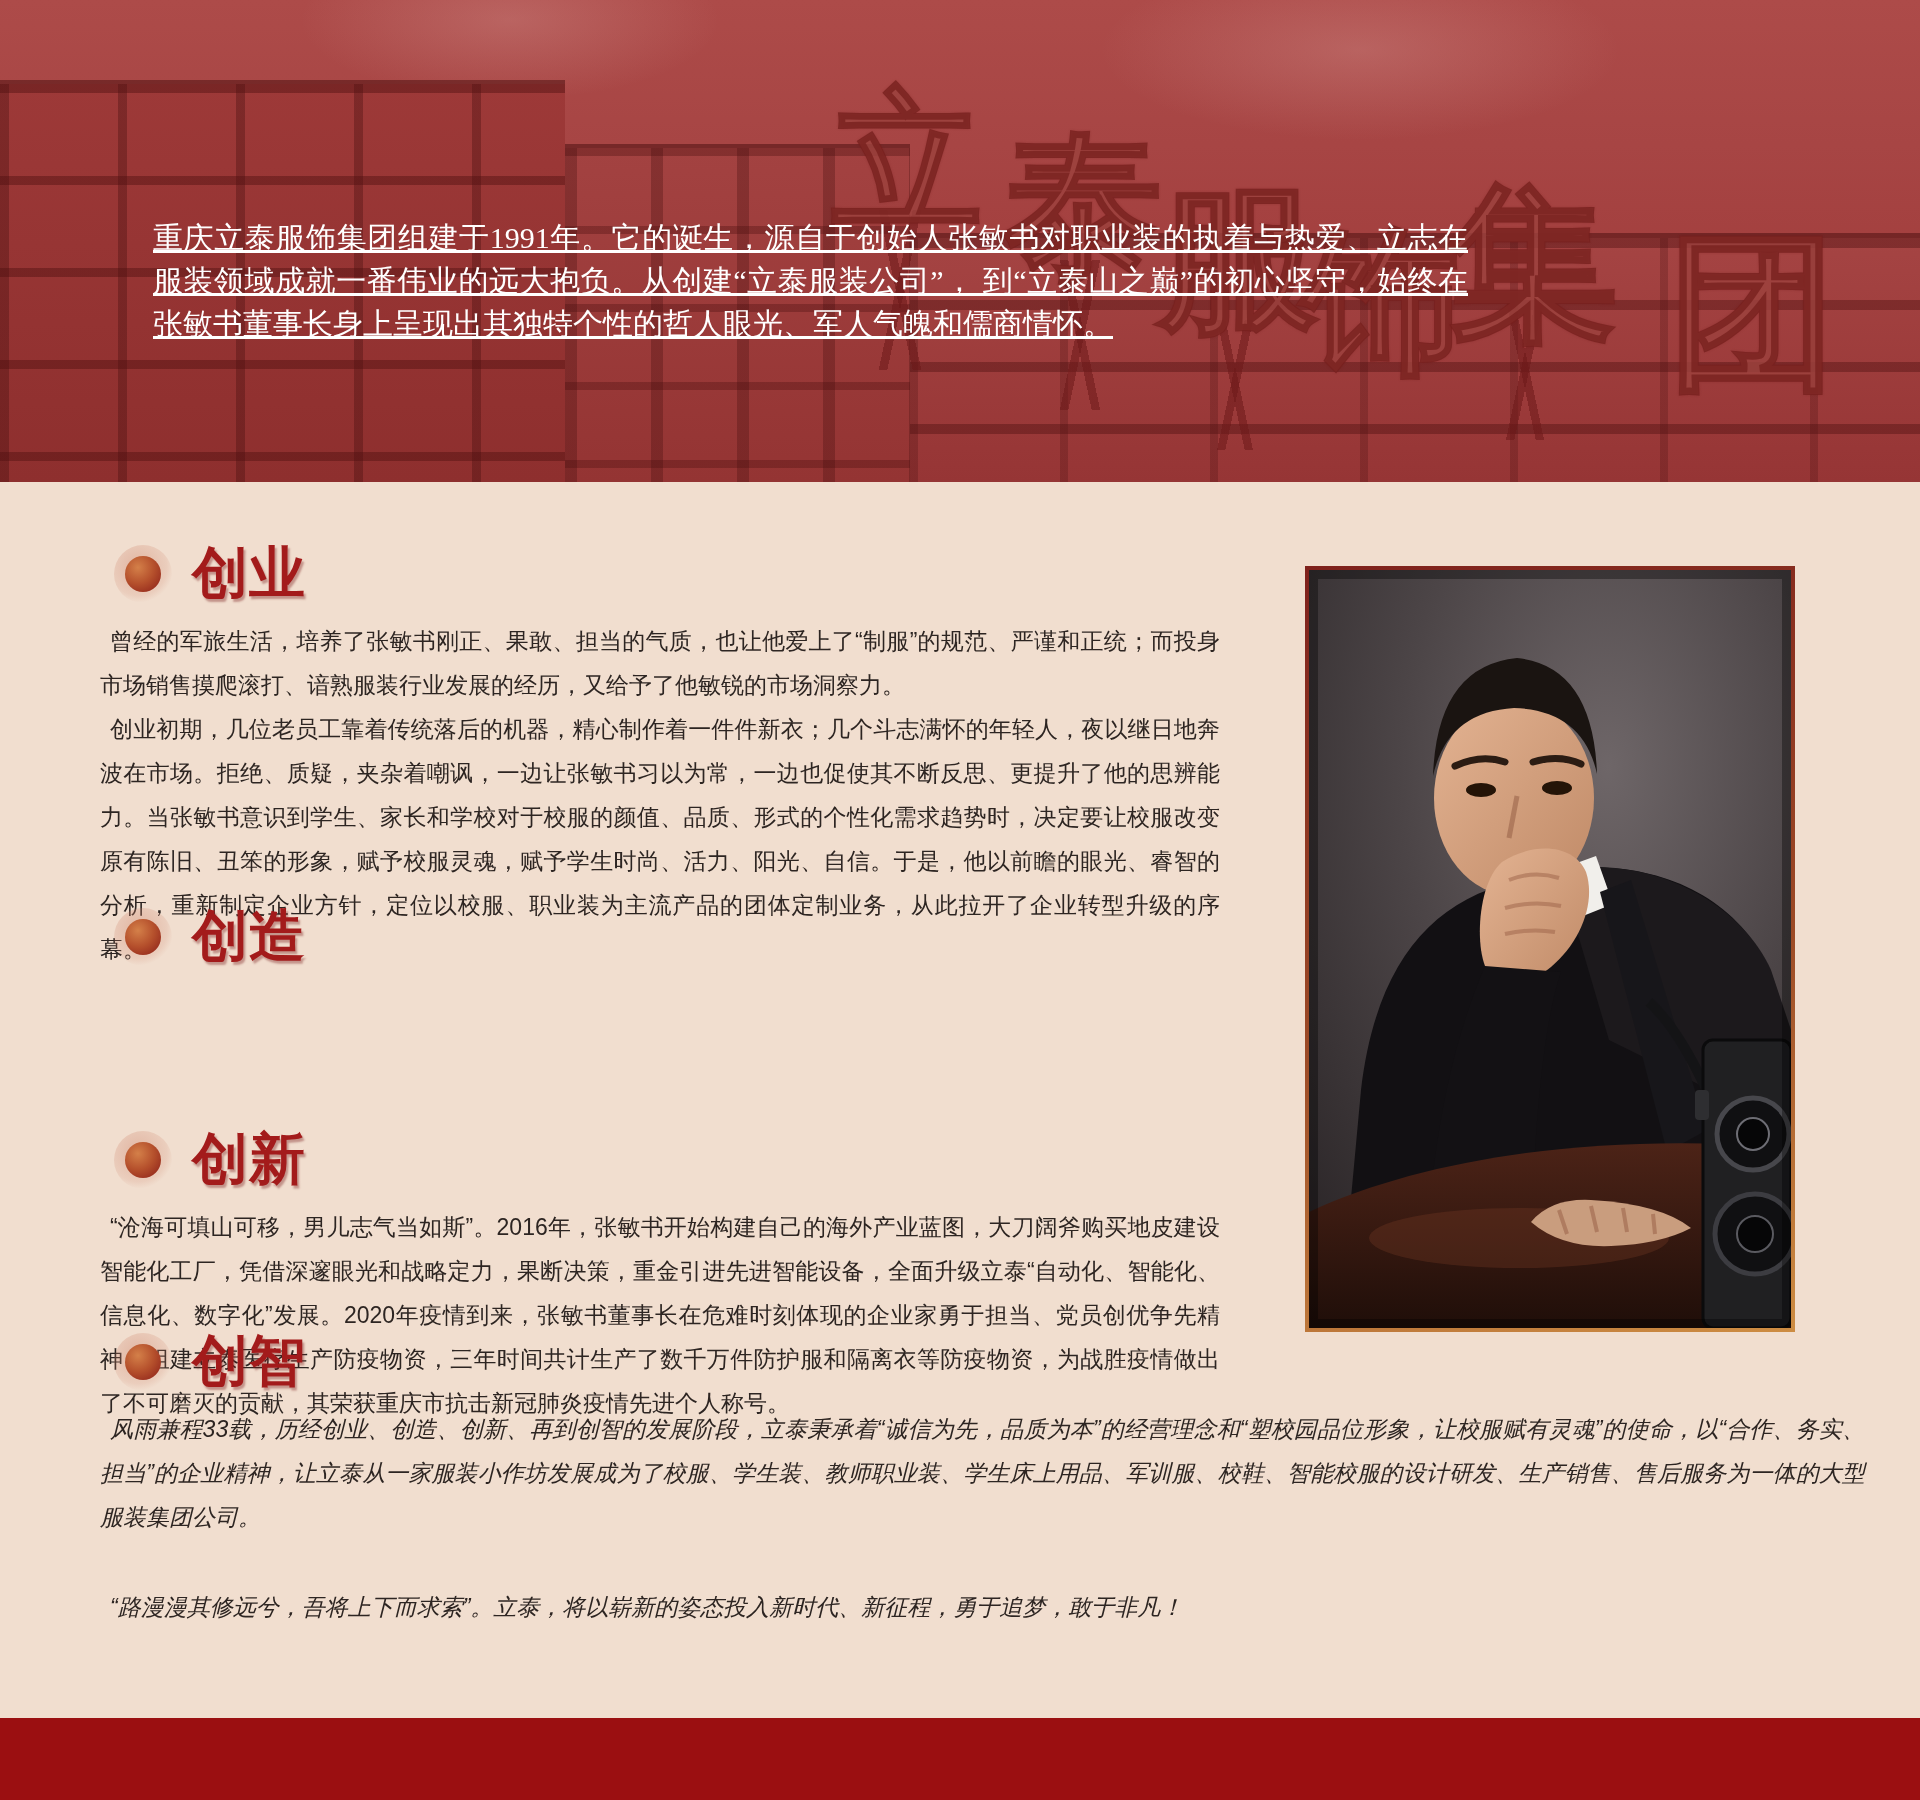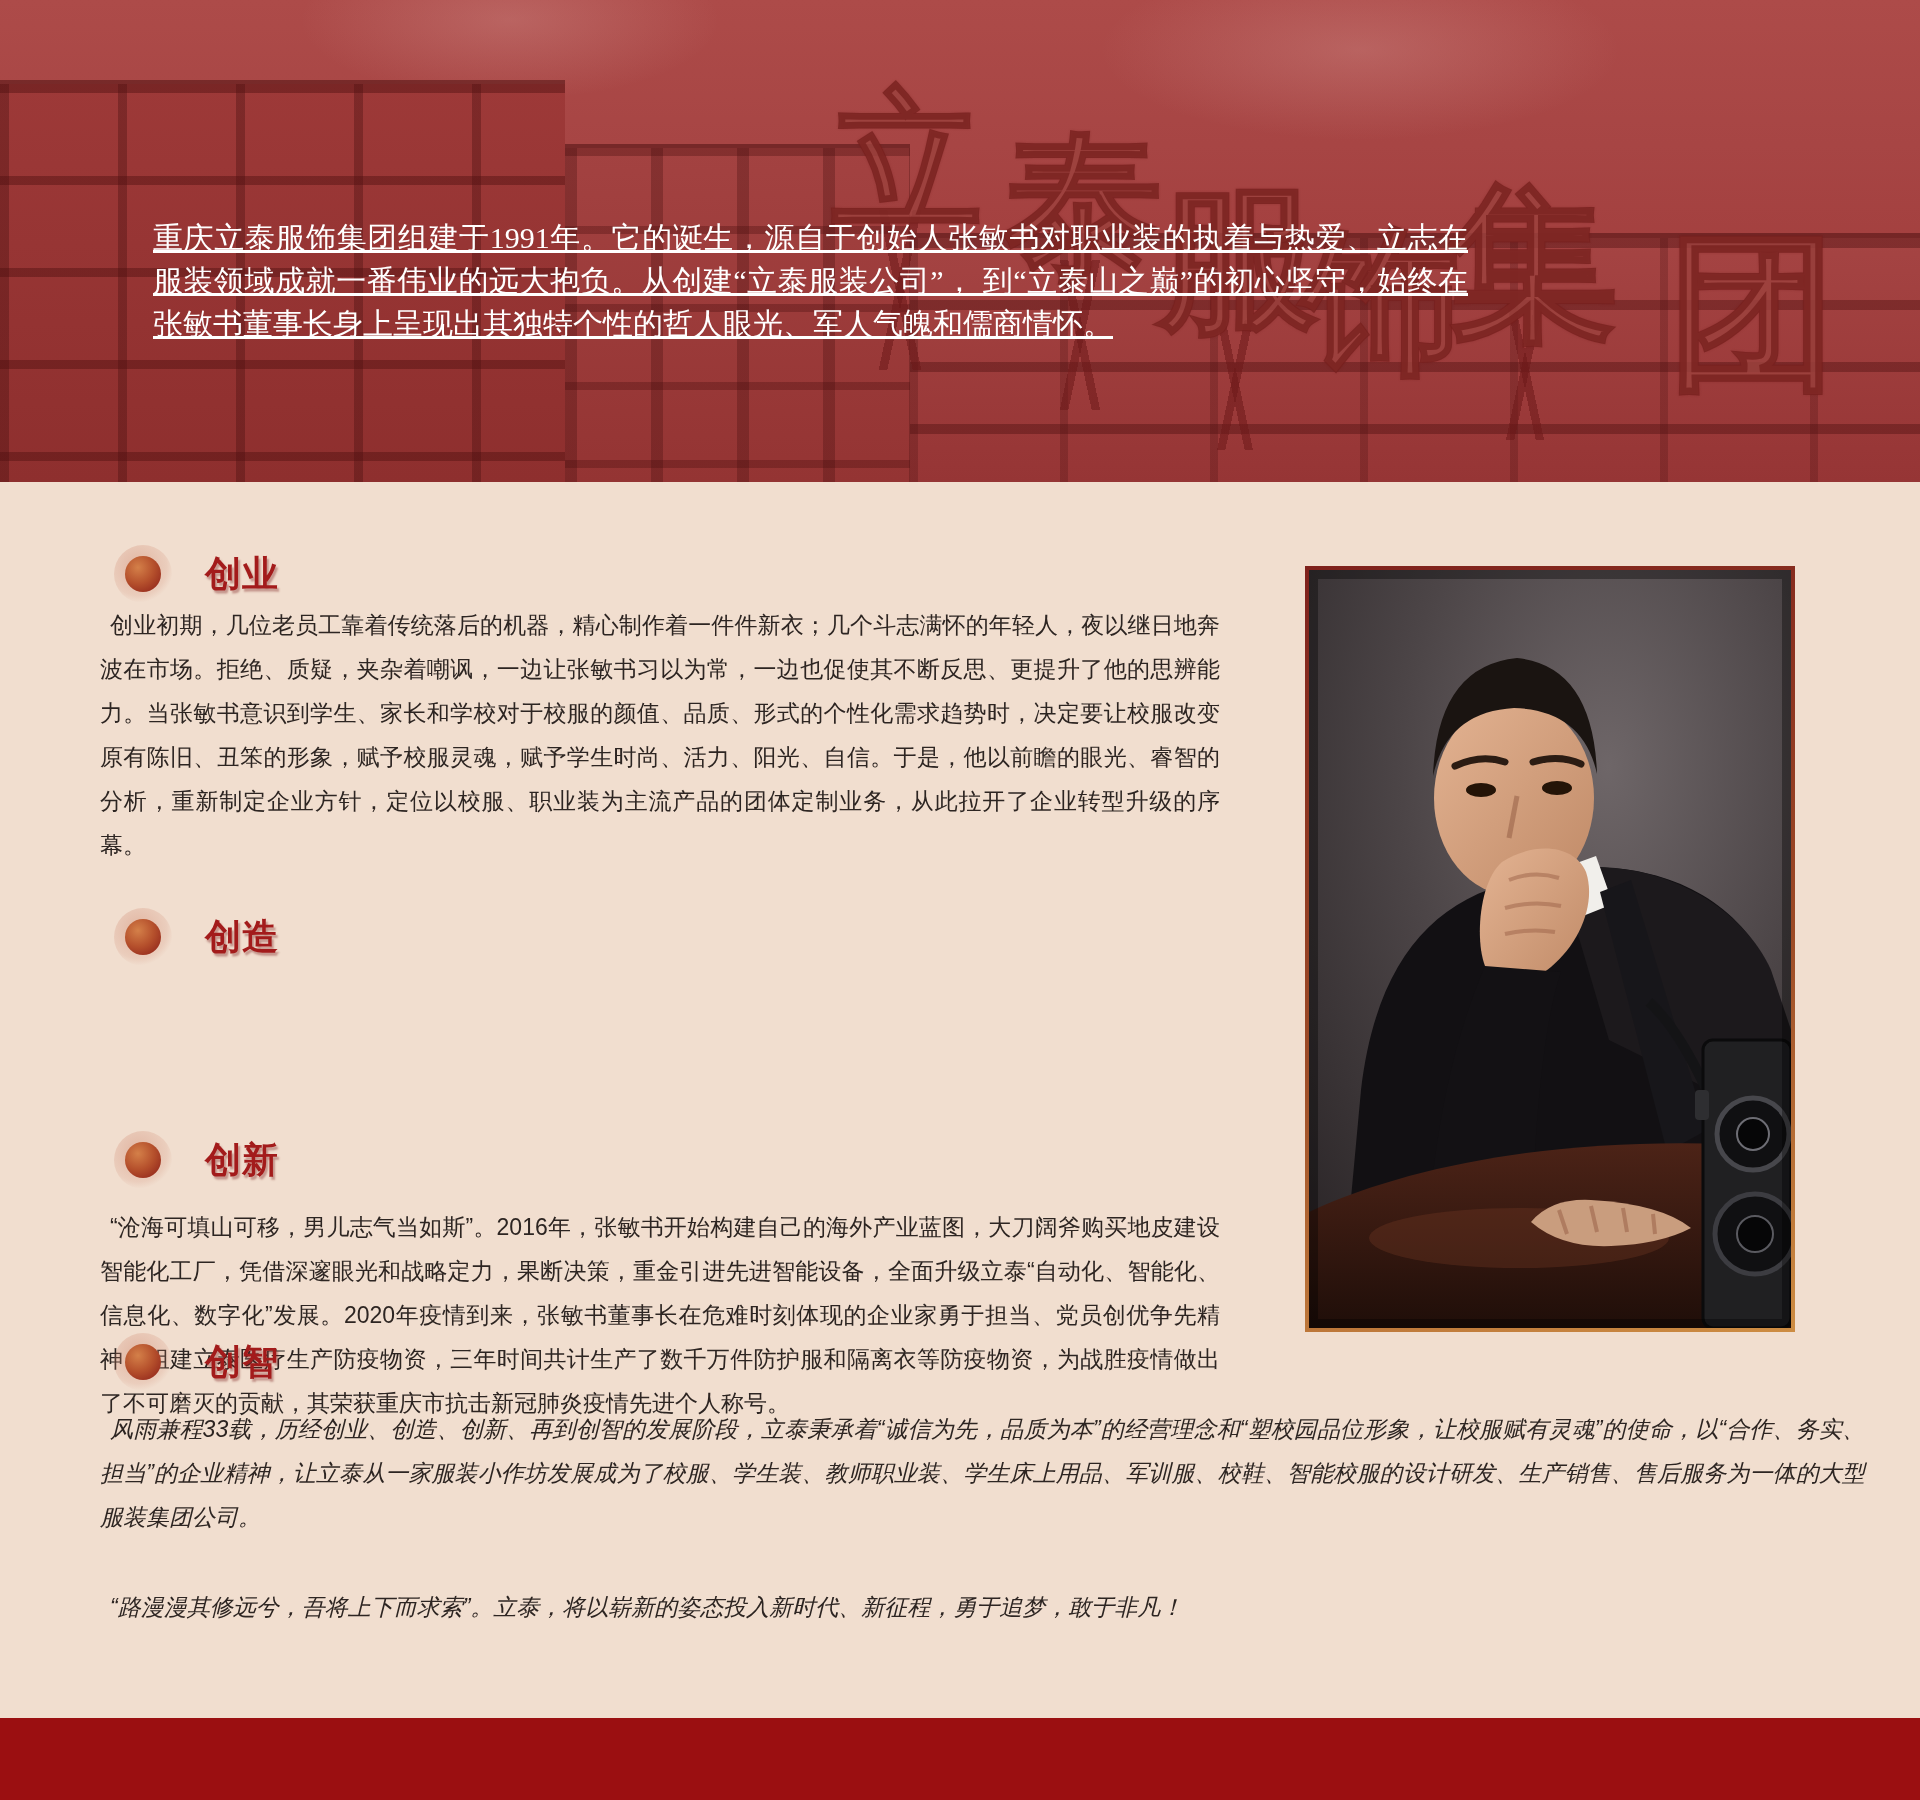--- a/index.html
+++ b/index.html
@@ -43,21 +43,21 @@
     font-size:30px;line-height:43px;color:#ffffff;text-align:justify;text-decoration:underline;}
 
   
   .sec{position:absolute;left:100px;}
   .sec-head{display:flex;align-items:center;gap:16px;height:58px;margin-left:14px;}
   .bullet{width:58px;height:58px;border-radius:50%;flex:0 0 auto;
     background:radial-gradient(circle at 42% 38%,rgba(205,130,105,.45),rgba(205,130,105,.18) 58%,rgba(205,130,105,0) 72%);
     position:relative;}
   .bullet::after{content:"";position:absolute;left:11px;top:11px;width:36px;height:36px;border-radius:50%;
     background:radial-gradient(circle at 36% 32%,#d48049,#b5502c 48%,#93281c 88%);}
-  .sec-title{margin:17px;font-size:36px;font-weight:700;color:#a31b1b;letter-spacing:1px;
+  .sec-title{margin:4px;font-size:56px;font-weight:700;color:#a31b1b;letter-spacing:1px;
     text-shadow:2px 3px 2px rgba(120,26,26,.38);}
   .para{margin:16px 0 0 0;font-size:23px;line-height:44px;color:#2d2522;text-align:justify;text-indent:10px;}
   .w-narrow .para{width:1120px;}
   .w-wide .para{width:1765px;font-style:italic;}
   .para.gap-top{margin-top:46px;}
 
   
   .portrait{position:absolute;left:1305px;top:566px;width:490px;height:766px;
     border:4px solid #8a2a20;
     border-image:linear-gradient(165deg,#7f211c 0%,#9c4a26 55%,#cd8c42 100%) 1;
@@ -93,20 +93,21 @@
     <span class="sign-char" style="left:1668px;top:200px;font-size:170px;">团</span>
 
     <p class="intro">重庆立泰服饰集团组建于1991年。它的诞生，源自于创始人张敏书对职业装的执着与热爱、立志在服装领域成就一番伟业的远大抱负。从创建“立泰服装公司”， 到“立泰山之巅”的初心坚守，始终在张敏书董事长身上呈现出其独特个性的哲人眼光、军人气魄和儒商情怀。</p>
   </div>
 
   <section class="sec w-narrow" style="top:545px;">
     <div class="sec-head">
       <span class="bullet"></span>
       <h2 class="sec-title">创业</h2>
     </div>
+    <p class="para">曾经的军旅生活，培养了张敏书刚正、果敢、担当的气质，也让他爱上了“制服”的规范、严谨和正统；而投身市场销售摸爬滚打、谙熟服装行业发展的经历，又给予了他敏锐的市场洞察力。</p>
     <p class="para" style="margin-top:0;">创业初期，几位老员工靠着传统落后的机器，精心制作着一件件新衣；几个斗志满怀的年轻人，夜以继日地奔波在市场。拒绝、质疑，夹杂着嘲讽，一边让张敏书习以为常，一边也促使其不断反思、更提升了他的思辨能力。当张敏书意识到学生、家长和学校对于校服的颜值、品质、形式的个性化需求趋势时，决定要让校服改变原有陈旧、丑笨的形象，赋予校服灵魂，赋予学生时尚、活力、阳光、自信。于是，他以前瞻的眼光、睿智的分析，重新制定企业方针，定位以校服、职业装为主流产品的团体定制业务，从此拉开了企业转型升级的序幕。</p>
   </section>
 
   <section class="sec w-narrow" style="top:908px;">
     <div class="sec-head">
       <span class="bullet"></span>
       <h2 class="sec-title">创造</h2>
     </div>
   </section>
 

